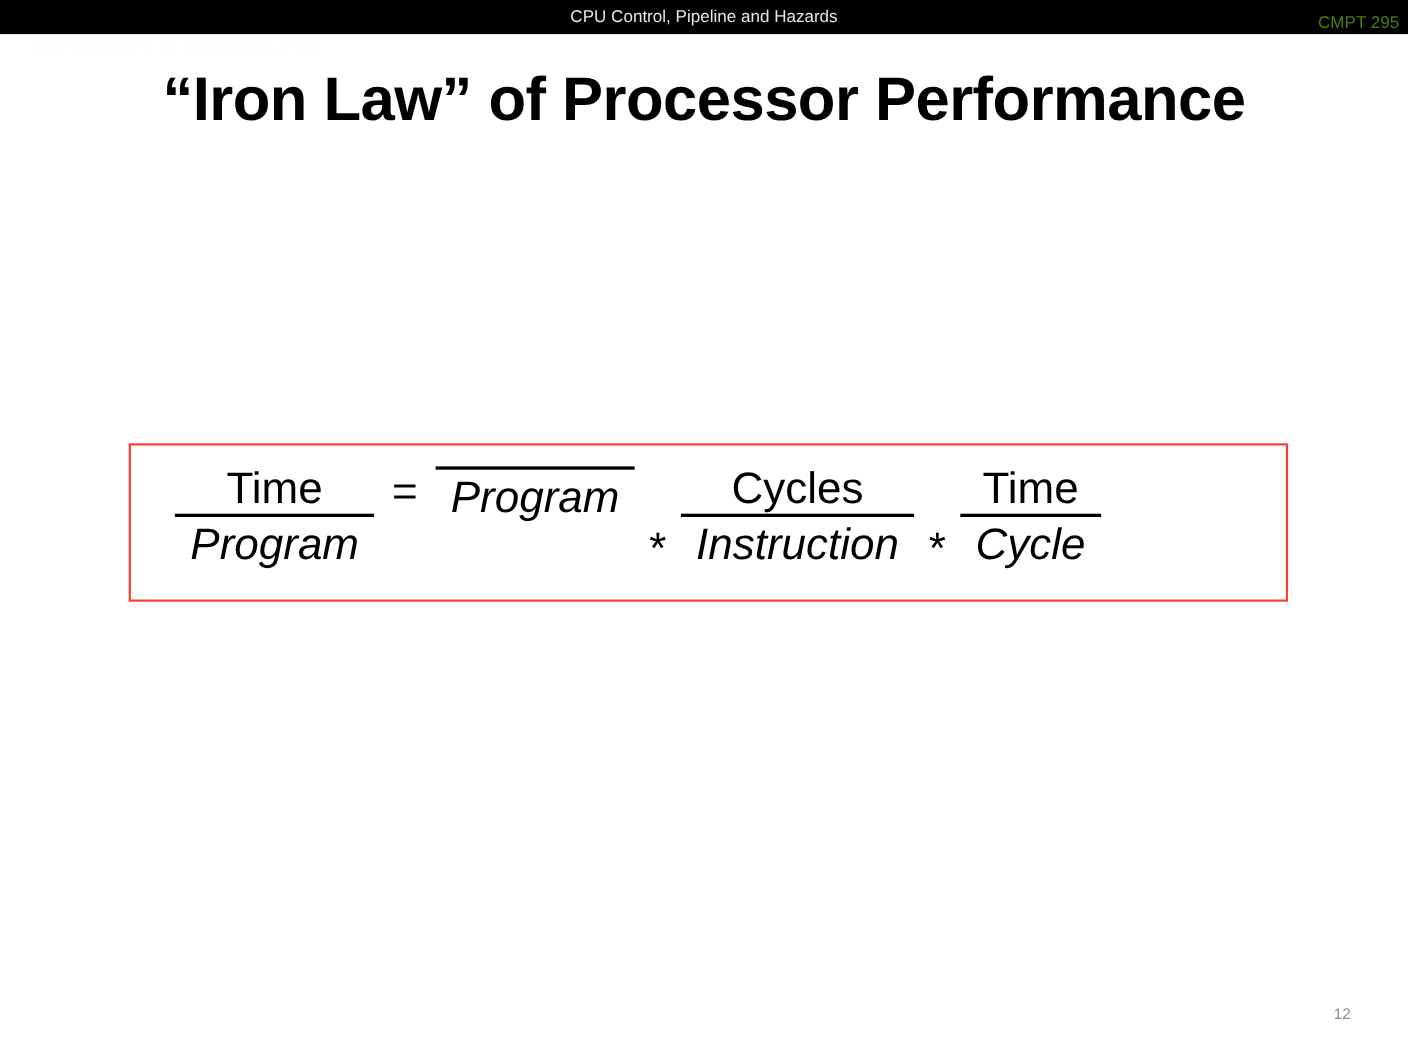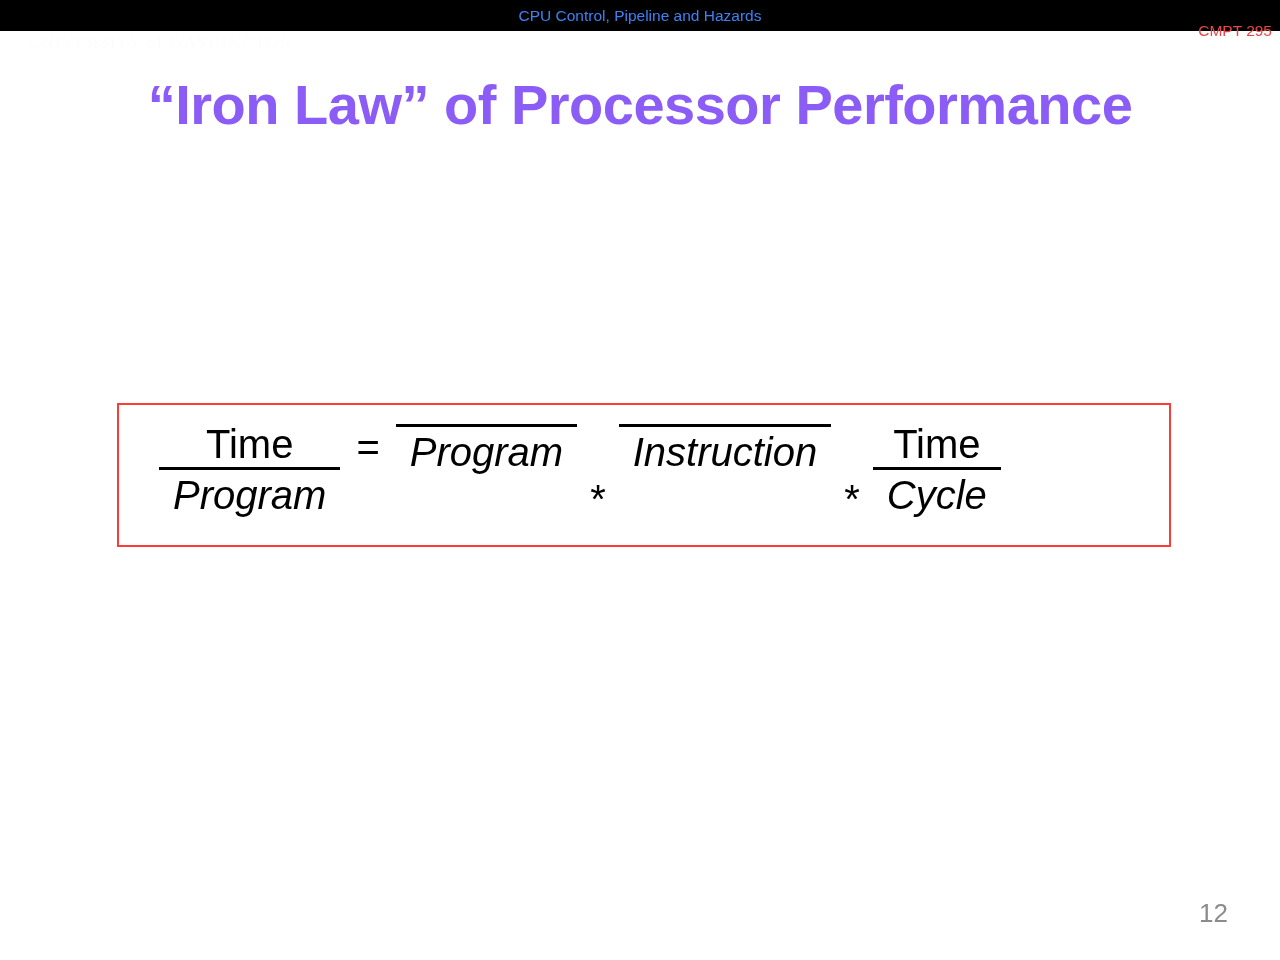--- a/index.html
+++ b/index.html
@@ -29,33 +29,33 @@
     background: #000000;
   }
   .header-title {
     position: absolute;
     left: 0;
     top: 0;
     width: 1280px;
     height: 31px;
     line-height: 31px;
     text-align: center;
-    color: #3b82f6;
+    color: #e5e5e5;
     font-size: 15.5px;
     font-family: "Liberation Sans", "DejaVu Sans", sans-serif;
     letter-spacing: 0px;
     white-space: nowrap;
   }
   .header-course {
     position: absolute;
     right: 8px;
-    top: 15px;
+    top: 5px;
     height: 23px;
     line-height: 31px;
-    color: #ef4444;
+    color: #4d7c0f;
     font-size: 15.5px;
     font-family: "Liberation Sans", "DejaVu Sans", sans-serif;
     white-space: nowrap;
   }
 
   
   .watermark {
     position: absolute;
     left: 28px;
     top: 33px;
@@ -64,26 +64,26 @@
     color: #fdfdfd;
     white-space: nowrap;
     font-family: "Liberation Serif", "DejaVu Serif", serif;
     user-select: none;
   }
 
   
   .slide-title {
     position: absolute;
     left: 0;
-    top: 72px;
+    top: 57px;
     width: 1280px;
     text-align: center;
     font-size: 56px;
     font-weight: bold;
-    color: #8b5cf6;
+    color: #000000;
     font-family: "Liberation Sans", "DejaVu Sans", sans-serif;
     letter-spacing: -0.5px;
     white-space: nowrap;
   }
 
   
   .formula-box {
     position: absolute;
     left: 117px;
     top: 403px;
@@ -142,21 +142,21 @@
     line-height: 1.0;
     padding: 55px 13px 0 13px;
     font-family: "Liberation Sans", "DejaVu Sans", sans-serif;
   }
 
   
   .page-number {
     position: absolute;
     right: 52px;
     bottom: 31px;
-    font-size: 26px;
+    font-size: 14px;
     color: #8c8c8c;
     font-family: "Liberation Sans", "DejaVu Sans", sans-serif;
   }
 </style>
 </head>
 <body>
 
 <div class="slide">
 
   <div class="header-bar">
@@ -180,20 +180,21 @@
       <span class="op-eq">=</span>
 
       <div class="frac">
         <span class="bar"></span>
         <span class="den">Program</span>
       </div>
 
       <span class="op-mul">*</span>
 
       <div class="frac">
+        <span class="num">Cycles</span>
         <span class="bar"></span>
         <span class="den">Instruction</span>
       </div>
 
       <span class="op-mul">*</span>
 
       <div class="frac">
         <span class="num">Time</span>
         <span class="bar"></span>
         <span class="den">Cycle</span>

